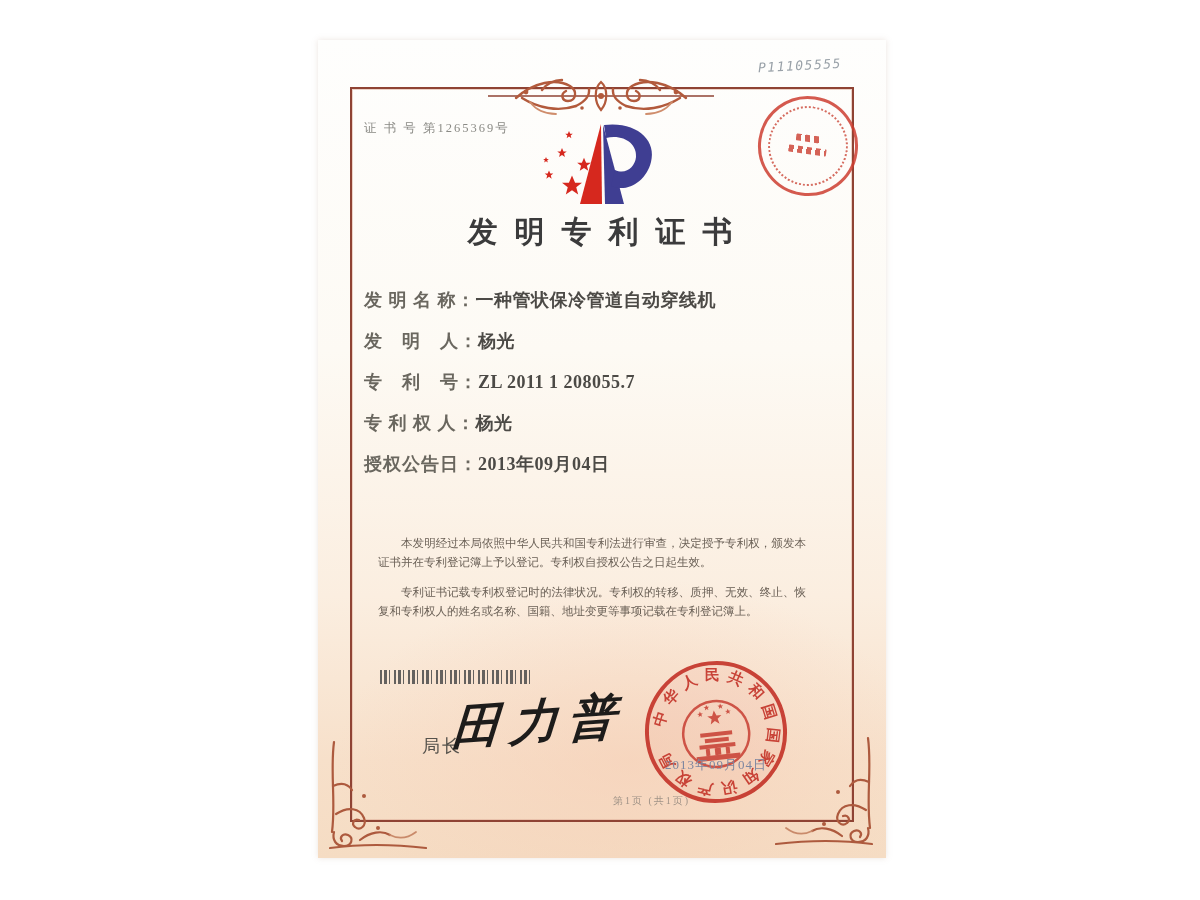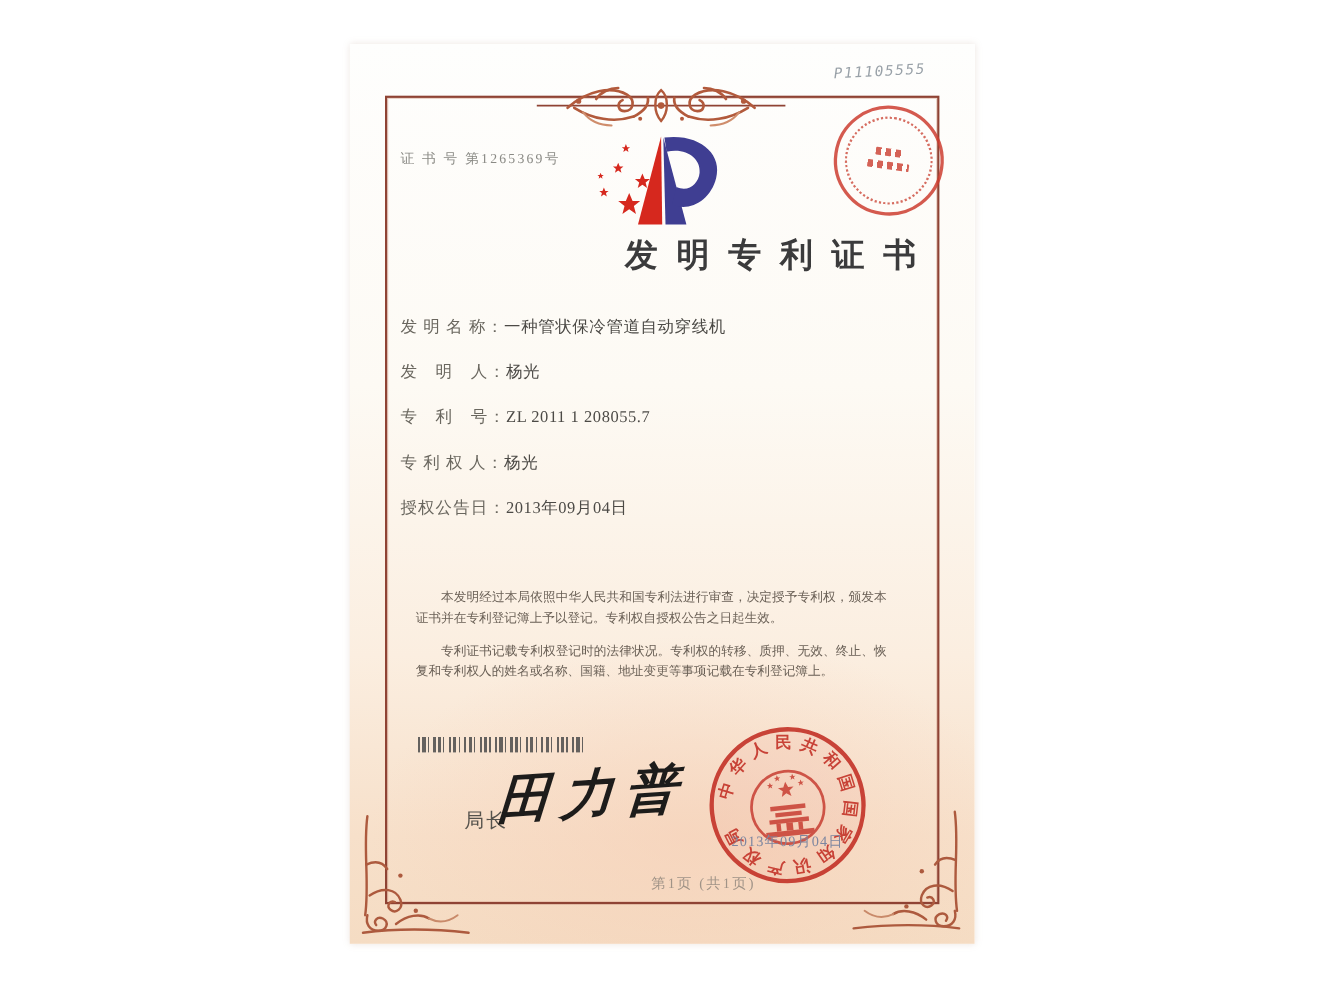--- a/index.html
+++ b/index.html
@@ -5,57 +5,57 @@
   html,body{margin:0;padding:0;background:#ffffff;}
   .stage{position:relative;width:1200px;height:900px;background:#ffffff;overflow:hidden;
          font-family:"Liberation Serif","DejaVu Serif",serif;}
   .paper{position:absolute;left:318px;top:40px;width:568px;height:818px;
          background:
            radial-gradient(ellipse 420px 260px at 55% 88%, rgba(246,205,180,.55), rgba(246,205,180,0) 70%),
            linear-gradient(180deg,#fefefd 0%, #fdfaf4 38%, #fbeee0 68%, #f7e0ca 88%, #f5dcc3 100%);
          box-shadow:0 0 6px rgba(180,150,130,.25);}
   .border-frame{position:absolute;left:32px;top:47px;width:500px;height:731px;
          border:2px solid #8f4334;box-shadow:inset 0 0 0 1px rgba(220,170,150,.5);}
-  .cert-no{position:absolute;left:46px;top:96px;font-size:12.5px;letter-spacing:2px;color:#8a8a85;}
+  .cert-no{position:absolute;left:46px;top:80px;font-size:12.5px;letter-spacing:2px;color:#8a8a85;}
   .pencil-code{position:absolute;left:440px;top:18px;font-family:"DejaVu Sans Mono",monospace;
          font-size:13px;color:#99a1a8;transform:rotate(-3deg);letter-spacing:1.5px;font-style:italic;}
   .ornament-top{position:absolute;left:168px;top:28px;width:230px;height:56px;}
   .flourish{position:absolute;width:110px;height:120px;}
   .flourish.bl{left:2px;top:696px;}
   .flourish.br{left:454px;top:692px;transform:scaleX(-1);}
   .logo{position:absolute;left:220px;top:80px;width:124px;height:88px;}
   .small-seal{position:absolute;left:440px;top:56px;width:94px;height:94px;border-radius:50%;
          border:3px solid rgba(205,61,48,.85);transform:rotate(8deg);
          display:flex;align-items:center;justify-content:center;}
   .small-seal .dotring{position:absolute;inset:7px;border-radius:50%;border:2px dotted rgba(200,60,45,.75);}
   .small-seal .marks{width:40px;height:22px;display:flex;flex-direction:column;gap:5px;align-items:center;}
   .small-seal .marks i{display:block;height:7px;border-radius:1px;
          background:repeating-linear-gradient(90deg, rgba(202,60,46,.8) 0 5px, rgba(202,60,46,0) 5px 9px);}
   .small-seal .marks i.m1{width:26px;}
   .small-seal .marks i.m2{width:38px;}
-  .title{position:absolute;left:32px;top:172px;width:500px;text-align:right;
+  .title{position:absolute;left:32px;top:172px;width:500px;text-align:center;
          font-size:30px;font-weight:700;color:#3b3b3c;letter-spacing:17px;text-indent:17px;}
   .fields{position:absolute;left:46px;top:248px;width:470px;}
-  .field-row{height:41px;font-size:15px;color:#5d5a55;white-space:nowrap;}
+  .field-row{height:41px;font-size:18px;color:#5d5a55;white-space:nowrap;font-weight:bold;}
   .field-row .lab{color:#6a675f;letter-spacing:1px;}
   .field-row .val{color:#4c4a46;letter-spacing:.5px;}
   .body-text{position:absolute;left:48px;top:482px;width:452px;font-size:11.5px;line-height:1.62;
          color:#6a6056;text-align:justify;}
   .body-text p{margin:12px;text-indent:2em;}
   .barcode{position:absolute;left:62px;top:630px;width:150px;height:14px;
          background:repeating-linear-gradient(90deg,#4a4a4a 0 2px,transparent 2px 4px,#4a4a4a 4px 7px,
            transparent 7px 9px,#4a4a4a 9px 10px,transparent 10px 14px);opacity:.85;}
   .sig-role{position:absolute;left:104px;top:694px;font-size:18px;color:#55524c;letter-spacing:2px;}
   .sig-name{position:absolute;left:134px;top:650px;font-size:48px;color:#1d1c1b;font-style:italic;
          font-weight:700;letter-spacing:10px;transform:rotate(-4deg) skewX(-8deg);
          font-family:"DejaVu Serif",serif;}
   .big-seal{position:absolute;left:324px;top:618px;width:148px;height:148px;transform:rotate(-6deg);opacity:.93;}
   .seal-date{position:absolute;left:326px;top:716px;width:144px;text-align:center;font-size:13px;
          color:#7d86a0;letter-spacing:1px;}
-  .footer-page{position:absolute;left:0;top:754px;width:643px;text-align:center;font-size:13px;
+  .footer-page{position:absolute;left:12px;top:754px;width:643px;text-align:center;font-size:10px;
          color:#a09387;letter-spacing:2px;}
 </style>
 </head>
 <body>
 
 <div class="stage">
   <div class="paper">
 
     <div class="border-frame"></div>
 

